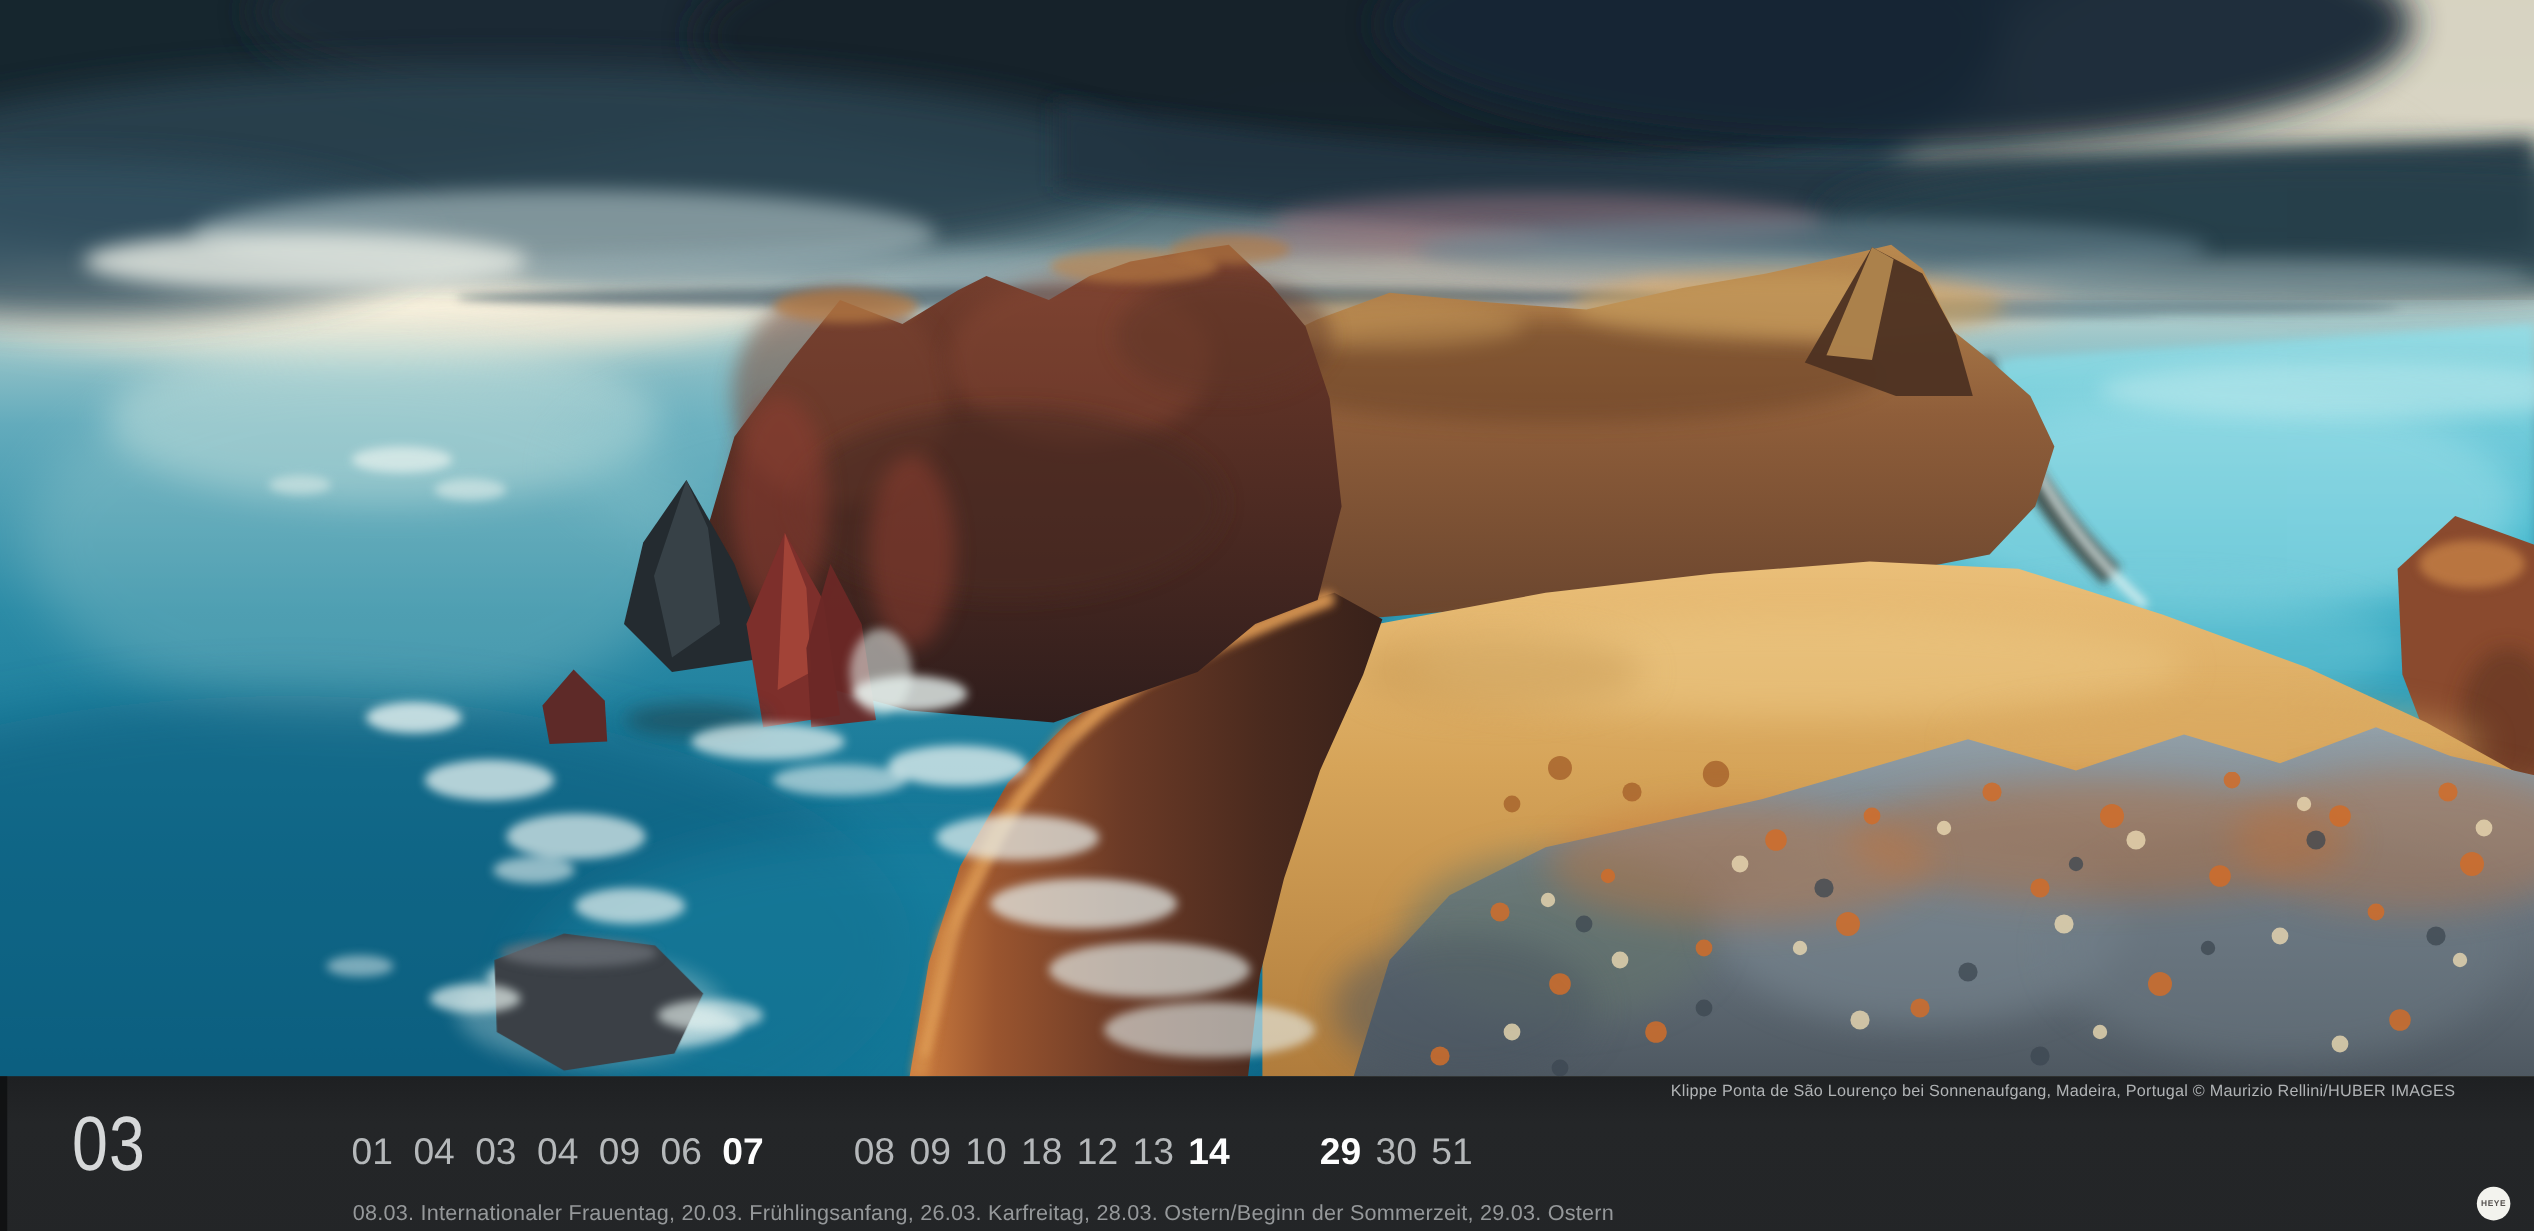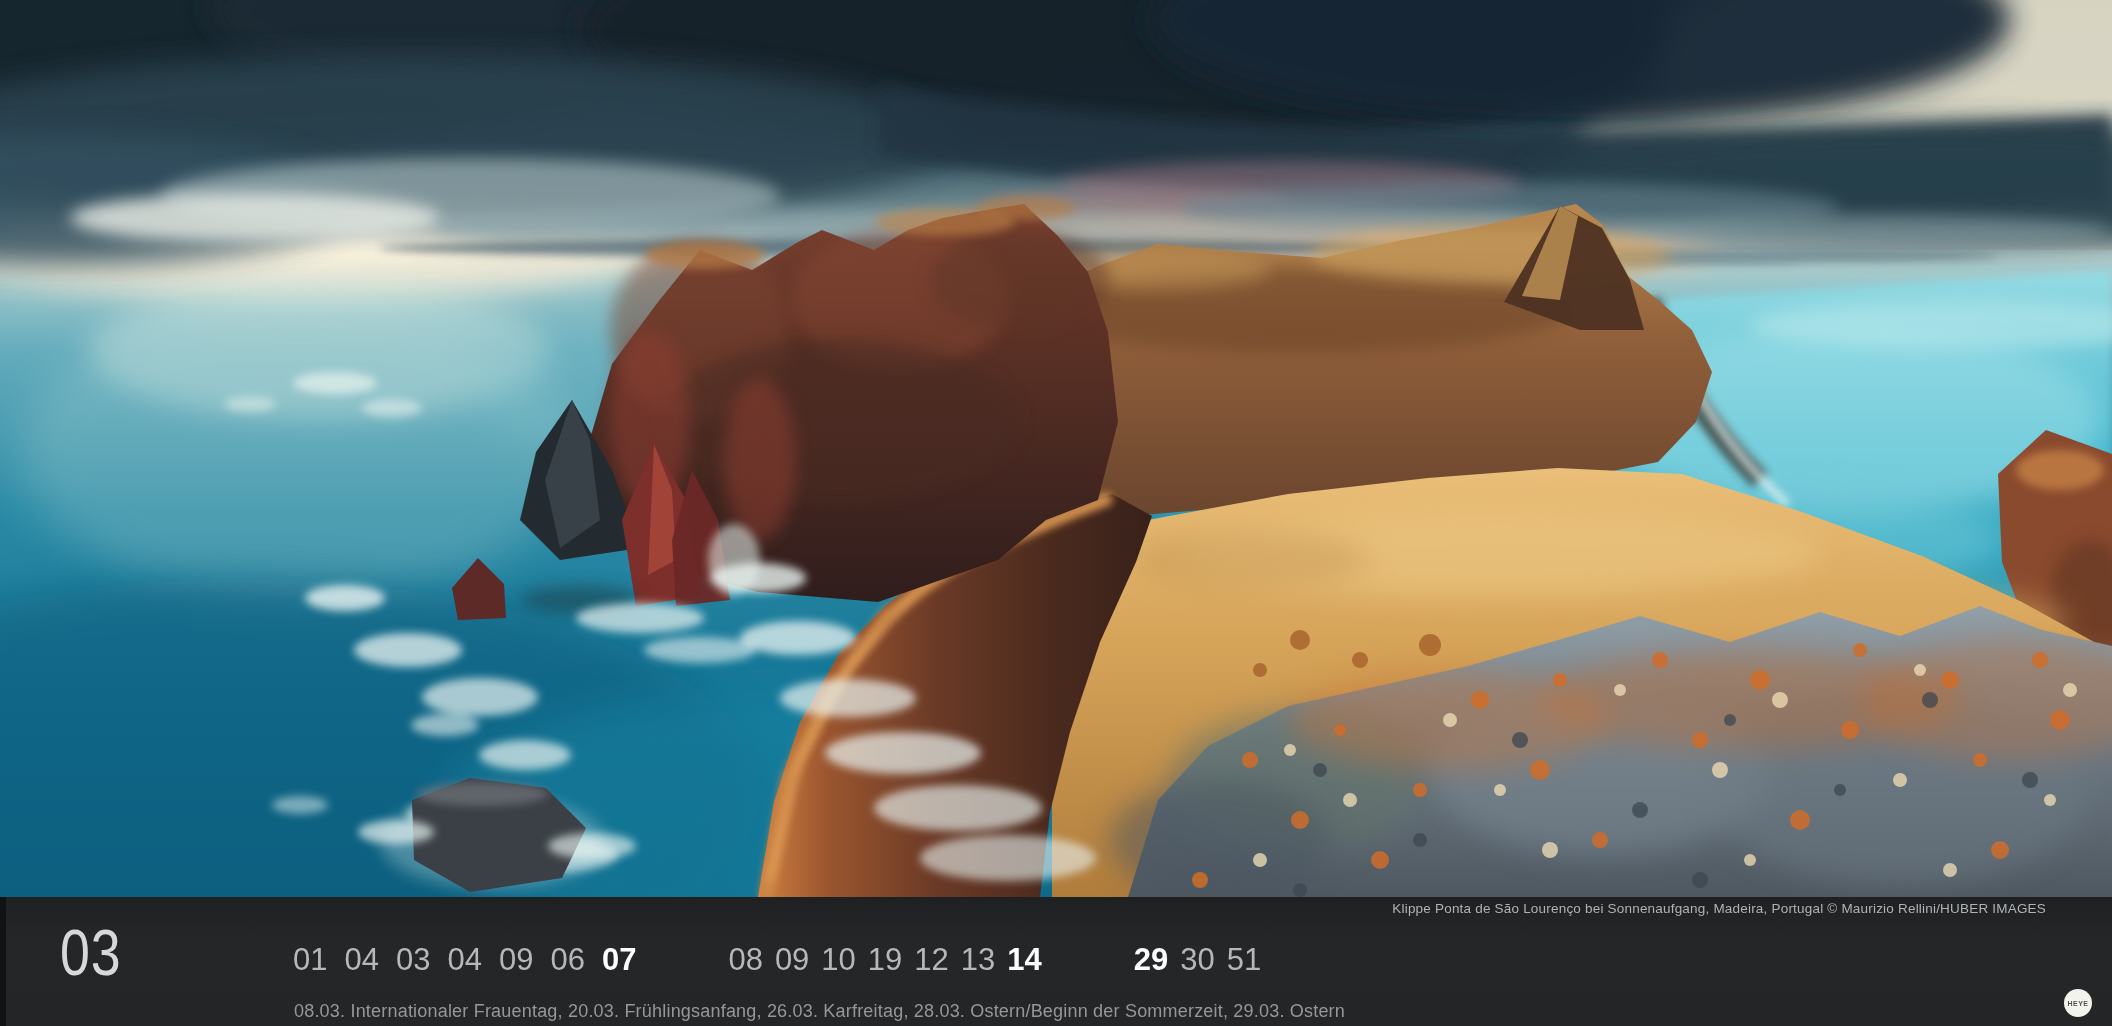--- a/index.html
+++ b/index.html
@@ -8,21 +8,21 @@
   .photo{position:absolute;left:0;top:0;width:2112px;height:897px;}
   .photo svg{display:block;}
   
   .bar{position:absolute;left:0;top:897px;width:2112px;height:156px;
        background:linear-gradient(180deg,#1e2022 0%,#242628 25%,#232527 100%);}
   .caption{position:absolute;top:4px;right:66px;font-size:13.5px;letter-spacing:.2px;color:#b0b3b5;}
   .month{position:absolute;left:60px;top:24px;font-size:64px;line-height:1;font-weight:300;
          color:#d6d8d9;transform:scaleX(.84);transform-origin:left top;letter-spacing:1px;}
   .days{position:absolute;left:293px;top:47px;display:flex;column-gap:17px;white-space:nowrap;}
   .week-group{display:flex;column-gap:17px;}
-  .week-group + .week-group{margin-left:75px;gap:12px;}
+  .week-group + .week-group{margin-left:58px;gap:12px;}
   .day{font-size:31px;line-height:31px;color:#b5b8ba;}
   .day.bold{color:#fdfdfd;font-weight:700;}
   .footnote{position:absolute;left:294px;top:104px;font-size:18px;letter-spacing:.2px;color:#95989a;}
   .logo{position:absolute;left:2064px;top:92px;width:28px;height:28px;border-radius:50%;
         background:#f3f3ee;display:flex;align-items:center;justify-content:center;}
   .logo span{font-size:7px;font-weight:700;letter-spacing:.5px;color:#55514e;}
   .bar-left-edge{position:absolute;left:0;top:0;width:6px;height:129px;background:#0e0f10;opacity:.85;}
   .bar-bottom-edge{position:absolute;left:0;bottom:0;width:2112px;height:4px;background:#43474a;opacity:.9;}
 </style>
 </head>
@@ -333,21 +333,21 @@
           <span class="day">03</span>
           <span class="day">04</span>
           <span class="day">09</span>
           <span class="day">06</span>
           <span class="day bold">07</span>
         </div>
         <div class="week-group">
           <span class="day">08</span>
           <span class="day">09</span>
           <span class="day">10</span>
-          <span class="day">19</span>
+          <span class="day">18</span>
           <span class="day">12</span>
           <span class="day">13</span>
           <span class="day bold">14</span>
         </div>
         <div class="week-group">
           <span class="day bold">29</span>
           <span class="day">30</span>
           <span class="day">51</span>
         </div>
       </div>

